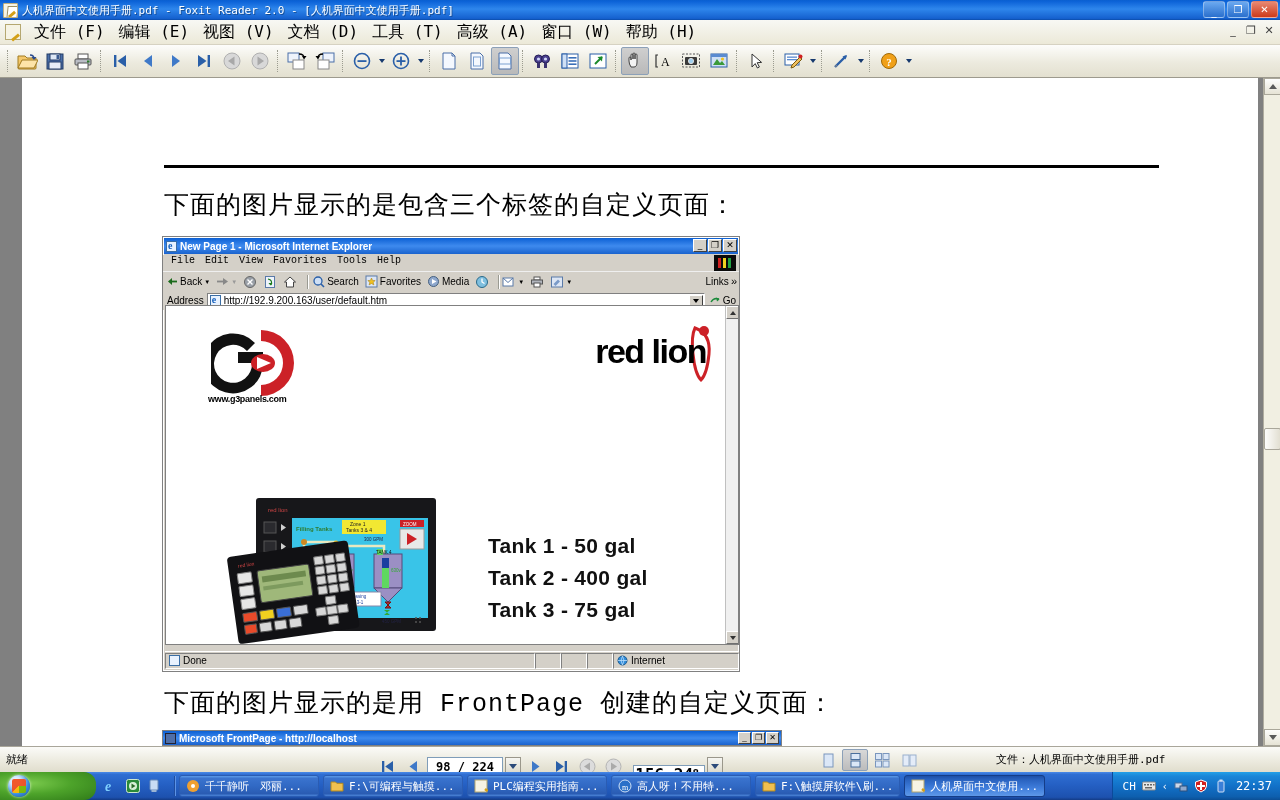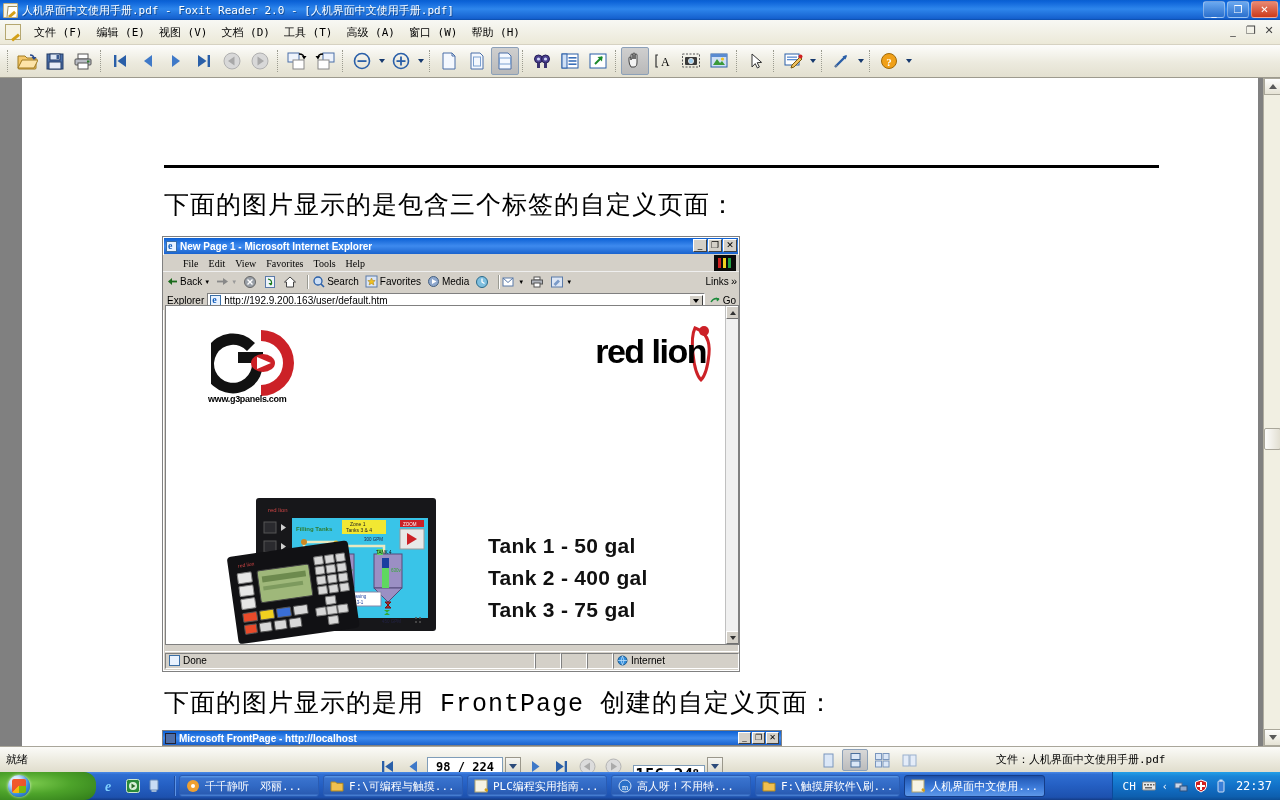--- a/index.html
+++ b/index.html
@@ -59,21 +59,21 @@
   .menu-doc-icon{
     width:16px;height:16px;margin:0 6px 0 2px;position:relative;flex:0 0 auto;
     background:#f6f3e4;border:1px solid #b5a770;
   }
   .menu-doc-icon:before{
     content:""; position:absolute; right:0px; bottom:0px; width:9px; height:3px;
     background:#d4a017; transform:rotate(-40deg);
   }
   .menu-item {
     font-family:"DejaVu Sans Mono", monospace;
-    font-size:11px; color:#000; padding:3px 7px; white-space:nowrap; cursor:default;
+    font-size:16px; color:#000; padding:3px 7px; white-space:nowrap; cursor:default;
   }
   .mb-btns{ position:absolute; right:4px; top:4px; display:flex; gap:4px; color:#444; }
   .mb-btns span{ font-size:11px; width:14px; text-align:center; font-family:"DejaVu Sans",sans-serif;}
 
   
   .toolbar {
     position:absolute; left:0; top:45px; width:1280px; height:33px;
     background: linear-gradient(to bottom,#fdfdfb,#eceade 55%, #e3e0d0);
     display:flex; align-items:center; padding-left:4px;
     border-bottom:1px solid #9d9a8e;
@@ -141,23 +141,23 @@
   .ie-title span.t{ color:#fff; font-size:10px; font-weight:bold; white-space:nowrap;
                     font-family:"Liberation Sans",sans-serif;}
   .ie-wbtns{ position:absolute; right:2px; top:2px; display:flex; gap:1px;}
   .ie-wbtn{
     width:14px;height:13px;background:#d4d0c8;border:1px solid #fff;
     border-right-color:#404040;border-bottom-color:#404040;
     font-size:9px;line-height:11px;text-align:center;color:#000;
     font-family:"DejaVu Sans",sans-serif;
   }
   .ie-menu{
-    height:16px; display:flex; align-items:center; gap:10px; padding-left:20px;
+    height:16px; display:flex; align-items:flex-start; gap:10px; padding-left:8px;
     font-size:10px; color:#000; background:#d4d0c8; position:relative;
-    font-family:Liberation Serif, serif;
+    font-family:Liberation Mono, monospace;
   }
   .ie-logo{
     position:absolute; right:3px; top:0px; width:22px;height:16px;
     background:#0a0a0a; overflow:hidden;
   }
   .ie-logo:after{content:"";position:absolute;left:4px;top:3px;width:13px;height:10px;
     background:
       linear-gradient(90deg,#d02020 0 3px,transparent 3px 5px,#f0d020 5px 8px,transparent 8px 10px,#20a040 10px 13px);
   }
   .ie-toolbar{
@@ -673,21 +673,21 @@
               </svg>
             <span style="font-size:6px;">▼</span>
           </div>
           <div class="ie-links">
             <span>Links</span>
             <span style="font-size:11px;">»</span>
           </div>
         </div>
 
         <div class="ie-addrbar">
-          <span>Explorer</span>
+          <span>Address</span>
           <div class="ie-addrfield">
             <div class="aico"></div>
             <span>http://192.9.200.163/user/default.htm</span>
             <div class="ie-addr-drop"></div>
           </div>
           <div class="ie-go">
             <svg width="11" height="11" viewBox="0 0 11 11">
                 <path d="M1 7 q3 -5 8 -3" fill="none" stroke="#1a8a3a" stroke-width="1.4"></path>
                 <path d="M9.5 4.5 L6 2.5 L7 6.5 Z" fill="#1a8a3a"></path>
               </svg>

